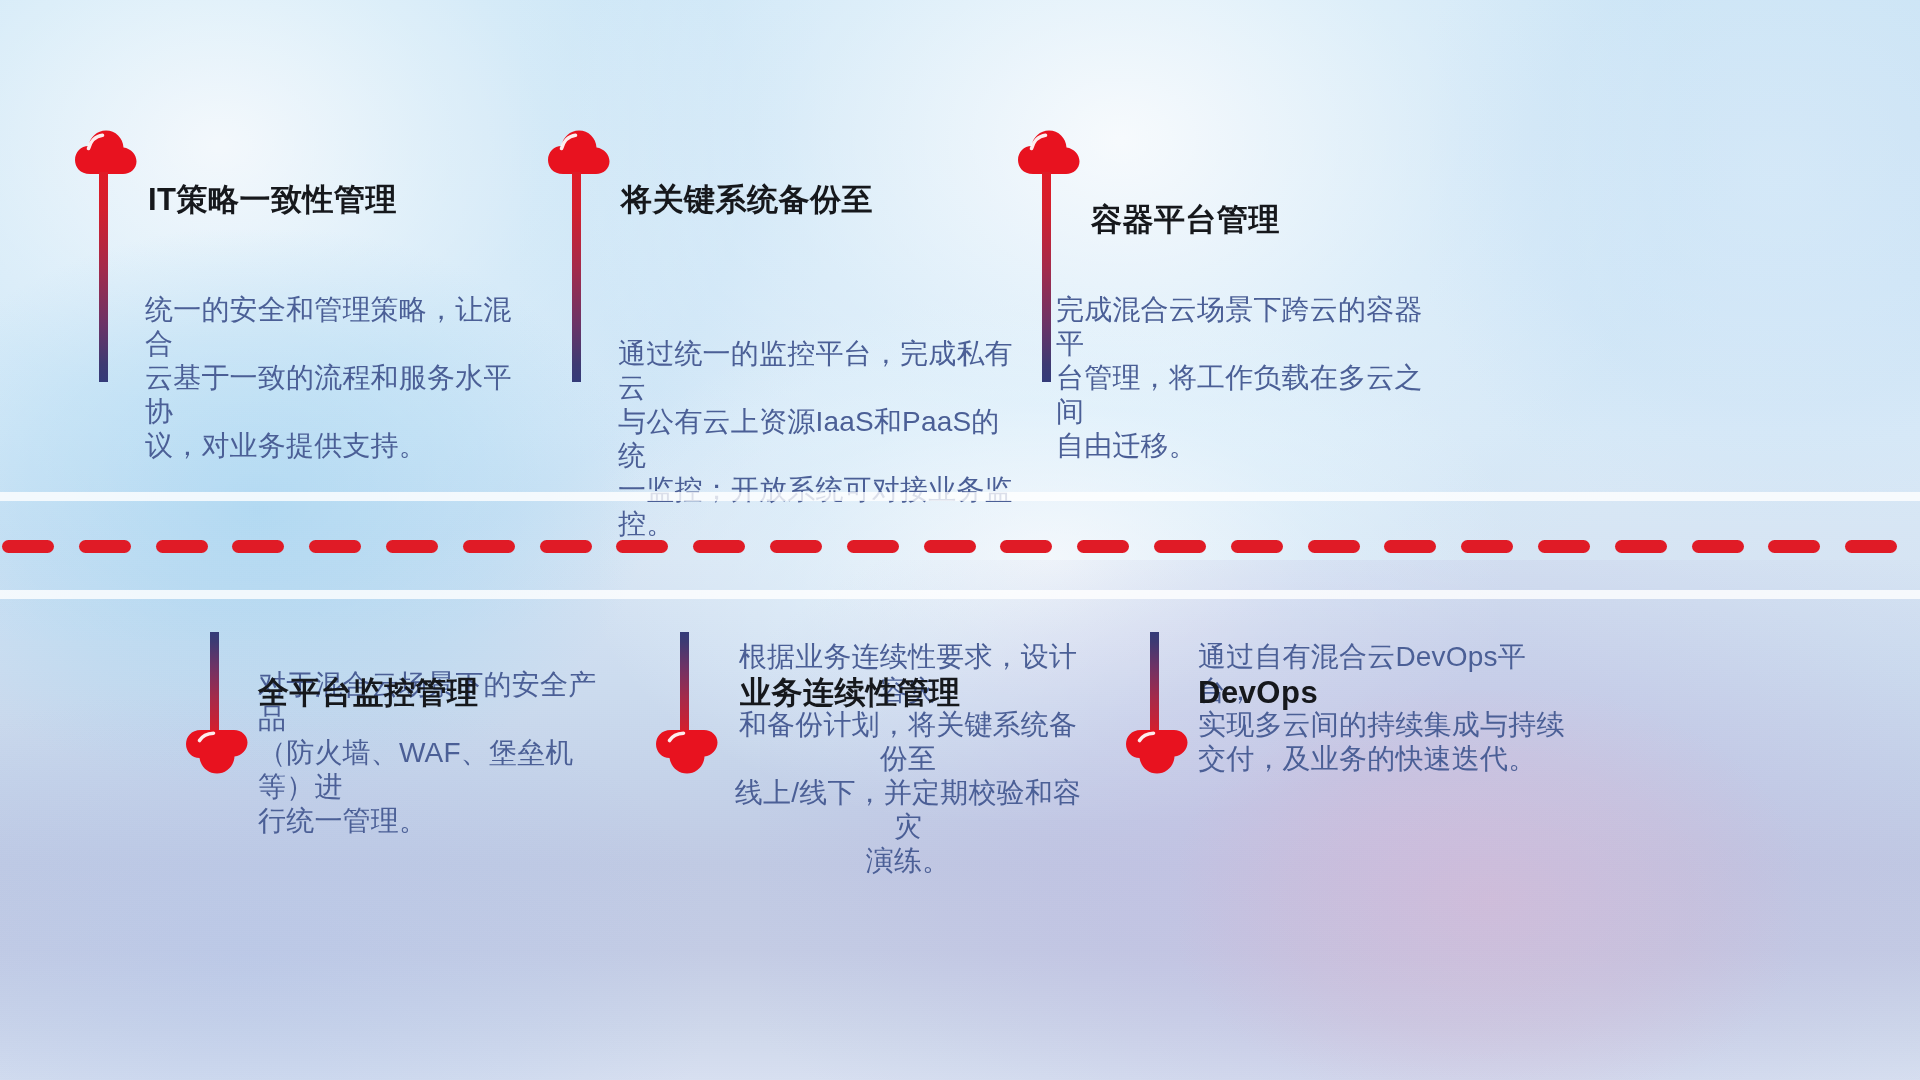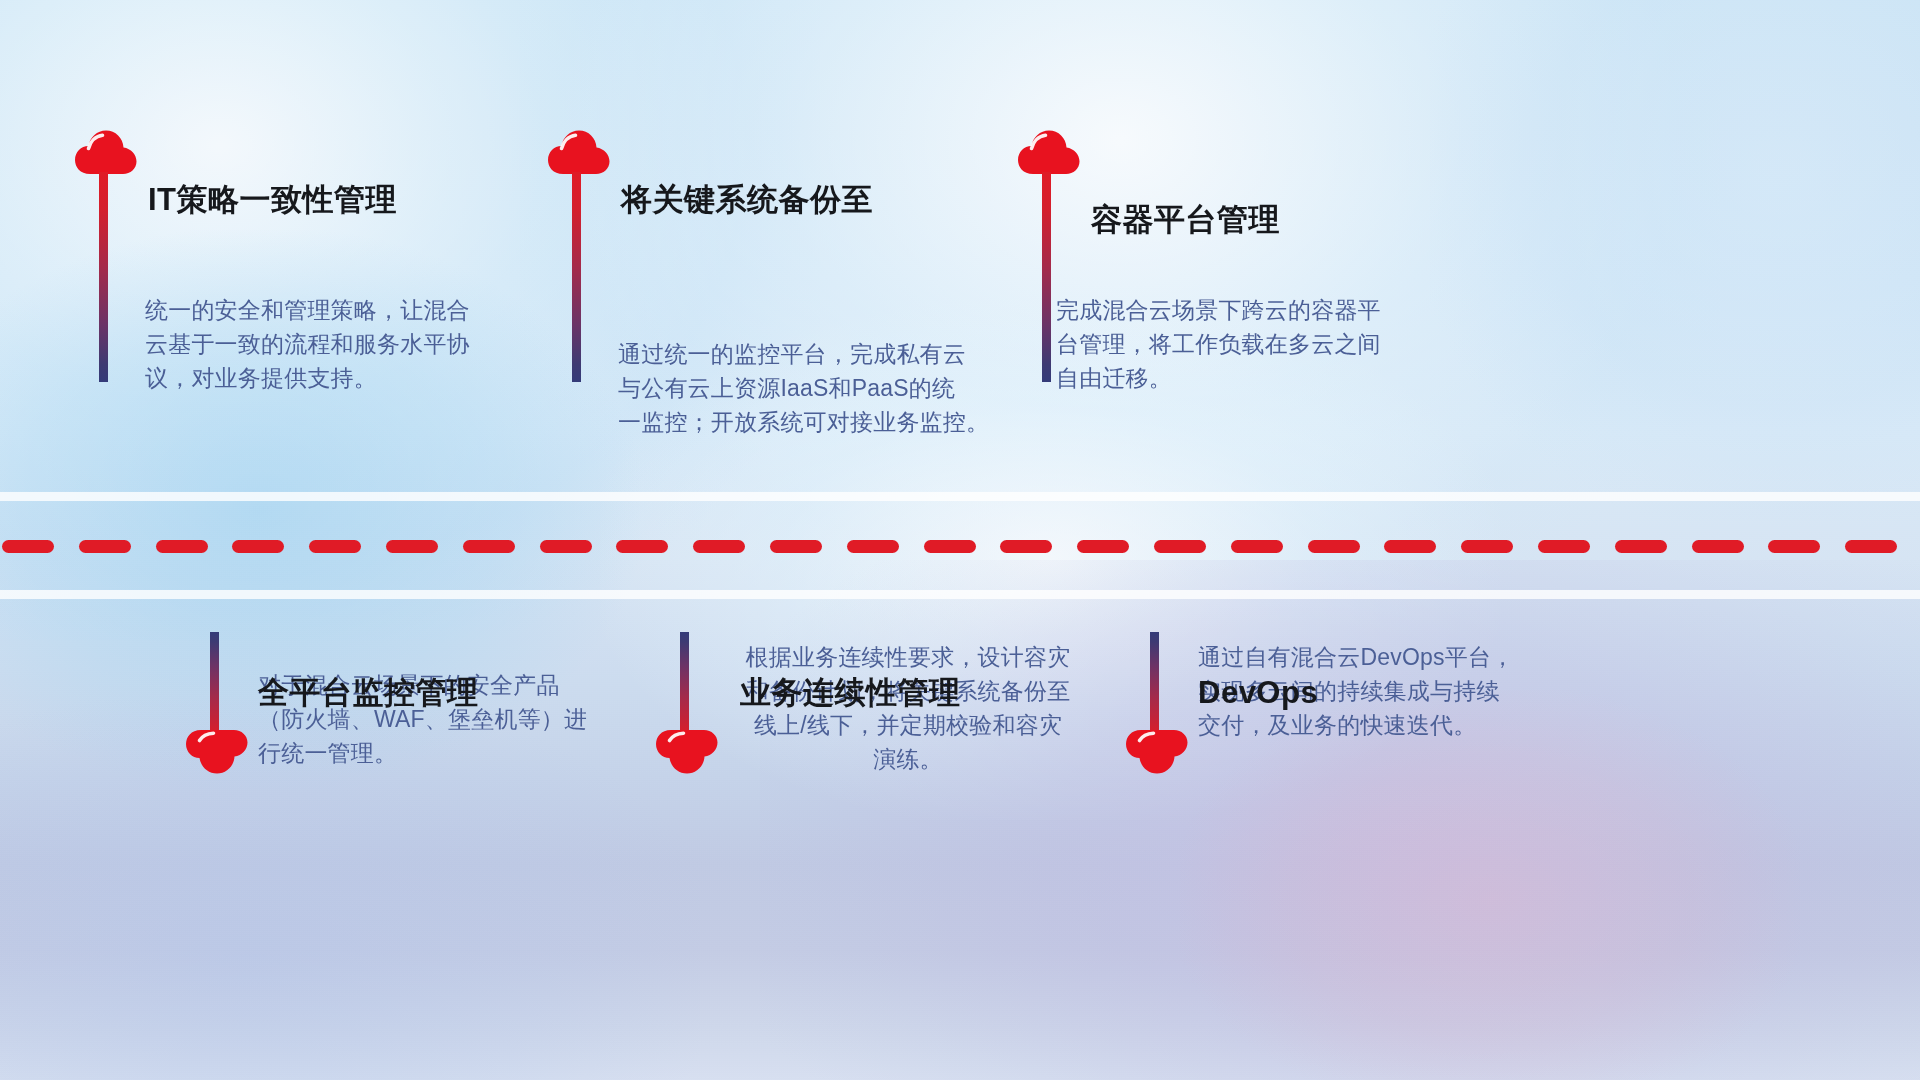--- a/index.html
+++ b/index.html
@@ -166,21 +166,21 @@
     font-size: 31px;
     font-weight: 700;
     color: #16181c;
     letter-spacing: 0.5px;
     white-space: nowrap;
     line-height: 1.2;
   }
 
   .col-body {
     position: absolute;
-    font-size: 23px;
+    font-size: 28px;
     line-height: 34px;
     color: #4b5f96;
     letter-spacing: 0.2px;
     white-space: pre-line;
   }
 </style>
 </head>
 <body>
 
 <div class="bg-base"></div>

